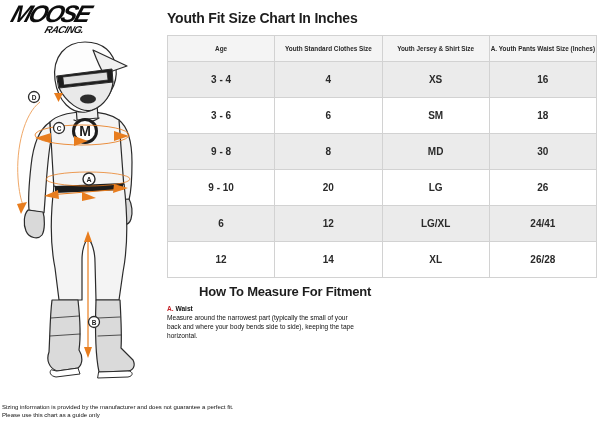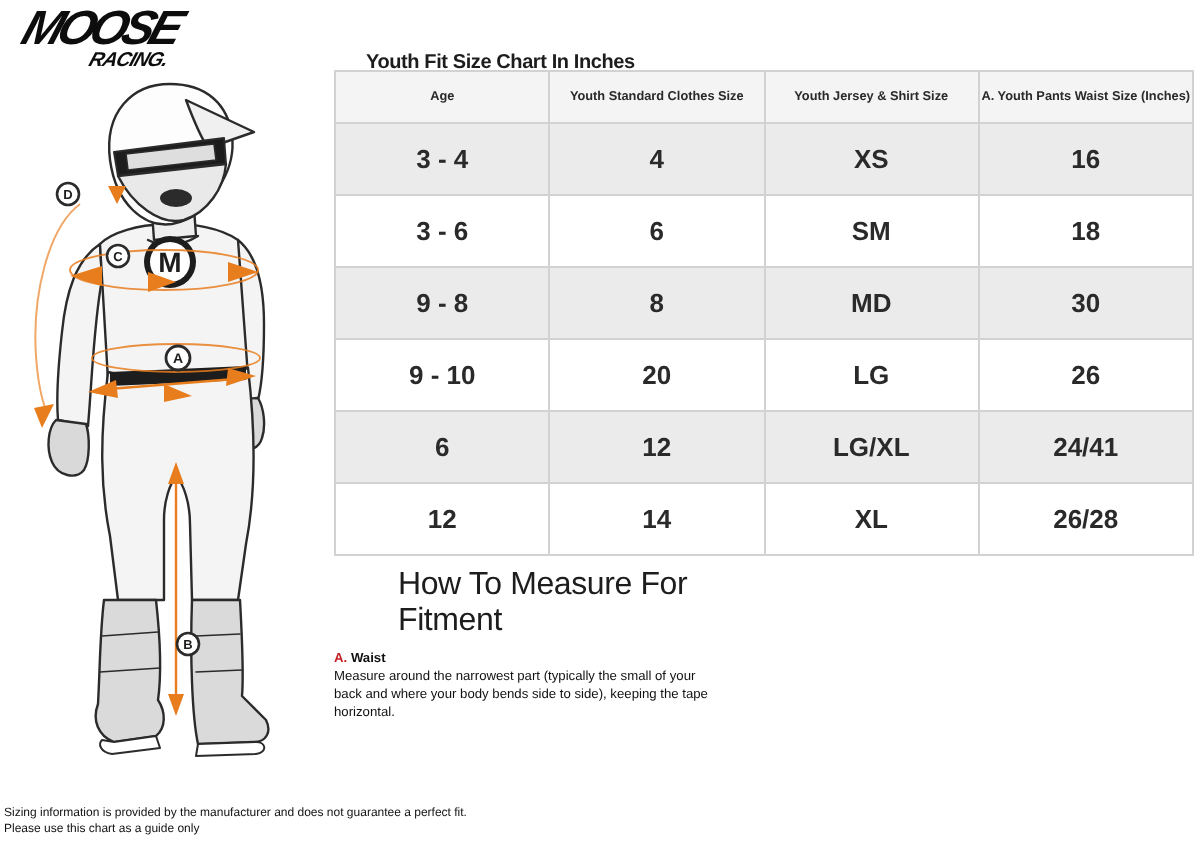--- a/index.html
+++ b/index.html
@@ -3,33 +3,33 @@
 <meta charset="utf-8">
 <style>
   html,body{margin:0;padding:0;background:#fff;}
   .page{position:relative;width:600px;height:434px;background:#ffffff;overflow:hidden;
         font-family:"Liberation Sans",sans-serif;color:#222;}
   
   .logo{position:absolute;left:2px;top:2px;width:130px;height:36px;}
   
   .figure{position:absolute;left:0px;top:28px;width:170px;height:380px;}
   
-  .title{position:absolute;left:167px;top:10px;margin:16px;font-size:10px;font-weight:bold;
+  .title{position:absolute;left:167px;top:10px;margin:0;font-size:14px;font-weight:bold;
          letter-spacing:-0.2px;color:#1d1d1d;}
   
   .size-table{position:absolute;left:167px;top:35px;width:430px;border-collapse:collapse;
               table-layout:fixed;}
   .size-table th,.size-table td{border:1px solid #d2d2d2;text-align:center;vertical-align:middle;
               padding:0;color:#2a2a2a;}
   .size-table th{height:25px;background:#f4f4f4;font-size:6.4px;font-weight:bold;white-space:nowrap;}
-  .size-table td{height:35px;font-size:13px;font-weight:bold;background:#ffffff;}
+  .size-table td{height:35px;font-size:10px;font-weight:bold;background:#ffffff;}
   .size-table tbody tr:nth-child(odd) td{background:#ebebeb;}
   
   .howto{position:absolute;left:167px;top:284px;width:210px;}
-  .howto h2{margin:0 0 6px 0;font-size:16px;font-weight:normal;color:#1d1d1d;letter-spacing:-0.2px;padding-left:32px;}
+  .howto h2{margin:0 0 6px 0;font-size:13px;font-weight:bold;color:#1d1d1d;letter-spacing:-0.2px;padding-left:32px;}
   .mi-head{font-size:6.6px;font-weight:bold;color:#111;}
   .mi-letter{color:#c42127;}
   .mi-text{margin:1px 0 0 0;width:194px;font-size:6.6px;line-height:1.38;color:#111;}
   
   .footer{position:absolute;left:2px;top:404px;font-size:6px;line-height:1.25;color:#111;}
   svg text{font-family:"Liberation Sans",sans-serif;}
 </style>
 </head>
 <body>
 

